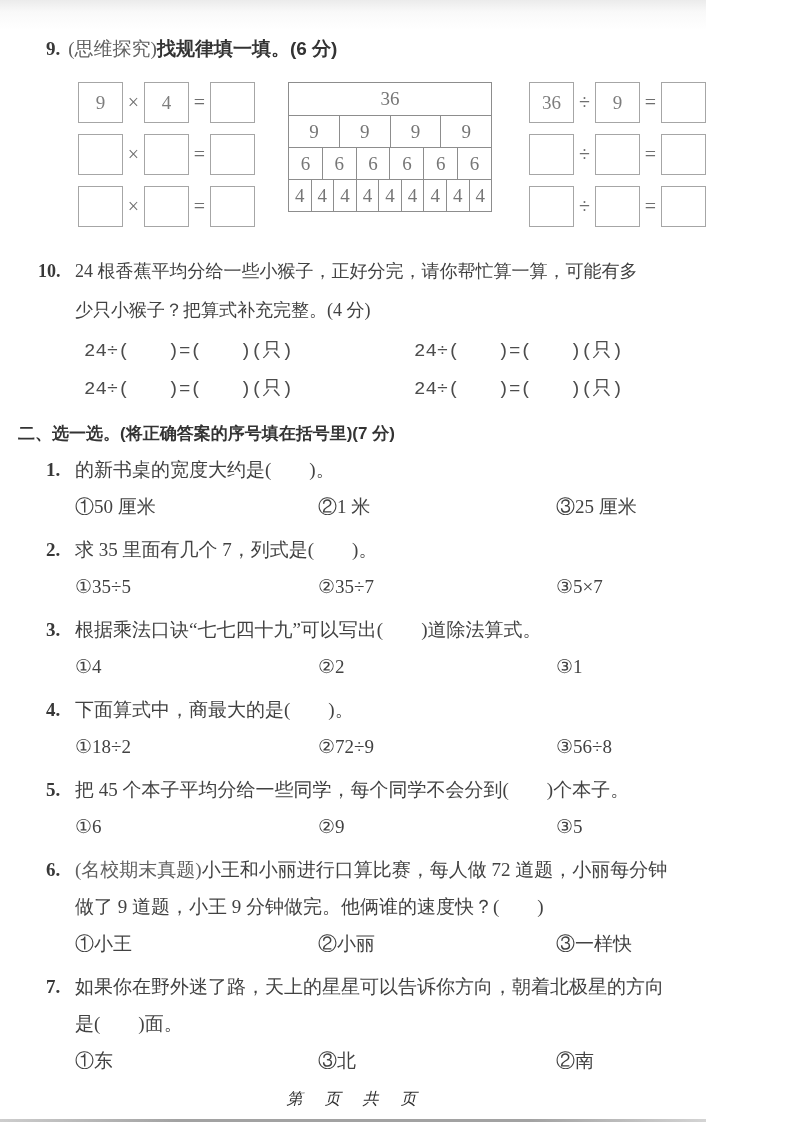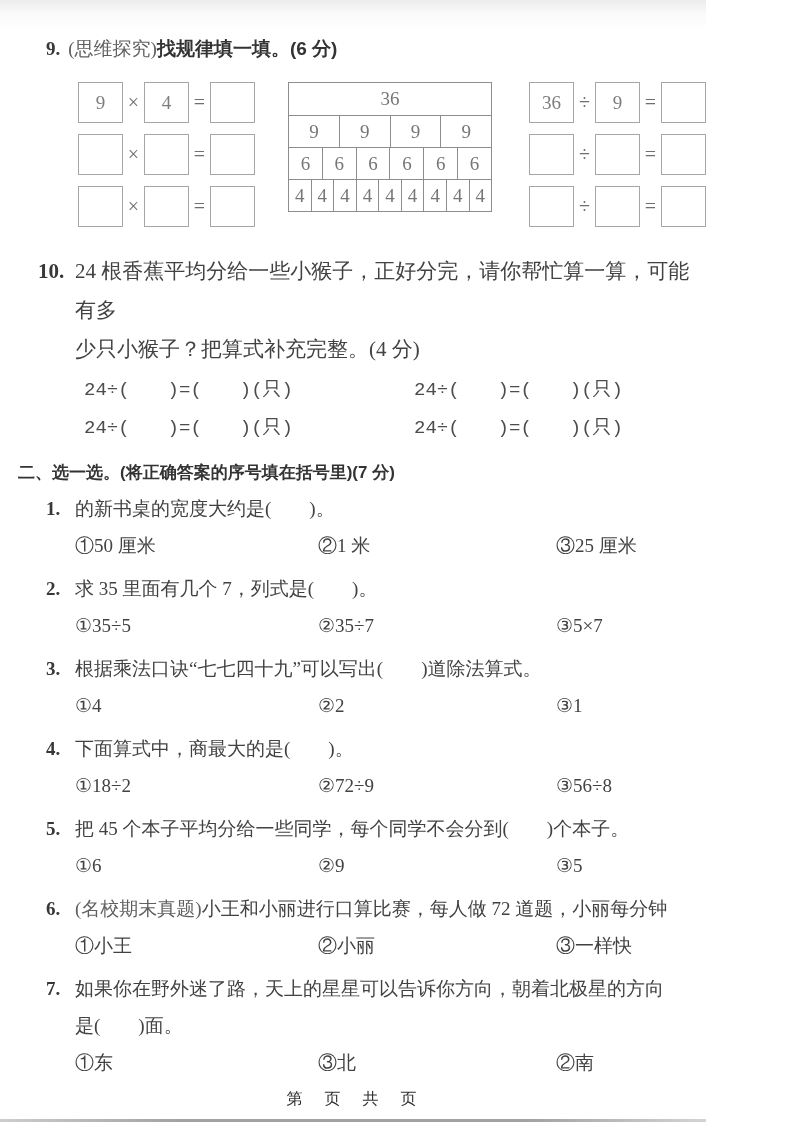--- a/index.html
+++ b/index.html
@@ -31,21 +31,21 @@
   .prow { display:flex; height:32px; border-top:1.5px solid #8d8d8d; }
   .prow:first-child { border-top:none; }
   .pcell {
     flex:1; display:flex; align-items:center; justify-content:center;
     border-left:1.5px solid #8d8d8d; font-size:19px; color:#767676;
   }
   .pcell:first-child { border-left:none; }
   .div-col { margin-left:37px; }
 
   
-  .q10 { position:relative; margin:25px 0 0 38px; padding-left:37px; font-size:21px; line-height:39px; color:#424242;font-family:Liberation Serif, serif; }
+  .q10 { position:relative; margin:25px 0 0 38px; padding-left:37px; font-size:18px; line-height:39px; color:#424242;font-family:Liberation Serif, serif; }
   .q10 .q-num { position:absolute; left:0; top:0; }
   .q10-eqs {
     display:grid; grid-template-columns:330px 330px;
     margin:2px 0 0 84px; font-size:19px; line-height:38px; color:#4c4c4c;font-family:Liberation Mono, monospace;
   }
 
   
   .sec-header { margin:14px 0 0 18px; font-size:17px; }
   .sec-header .sec-sub { font-weight:700; }
 
@@ -53,20 +53,21 @@
   .q { position:relative; margin:6px 0 0 46px; padding-left:29px; font-size:19px; line-height:37px; color:#424242; }
   .q .q-num { position:absolute; left:0; top:0; }
   .opts { display:grid; grid-template-columns:243px 238px 1fr; }
   .opt { color:#424242; }
 
   
   .footer {
     position:absolute; left:0; right:0; bottom:12px;
     text-align:center; font-size:16px; letter-spacing:3px; color:#2f2f2f;
     font-family:"Liberation Sans", sans-serif;
+    font-style:italic;
   }
   .bottom-edge {
     position:absolute; left:0; right:0; bottom:0; height:3px;
     background:linear-gradient(90deg,#cdcdcd,#a2a2a2 25%,#a2a2a2 75%,#d4d4d4);
   }
 </style>
 </head>
 <body>
 
 <div class="page">
@@ -219,20 +220,21 @@
     <div class="opts">
       <span class="opt">①6</span>
       <span class="opt">②9</span>
       <span class="opt">③5</span>
     </div>
   </div>
 
   <div class="q">
     <span class="q-num">6.</span>
     <div><span class="tag">(名校期末真题)</span><span>小王和小丽进行口算比赛，每人做 72 道题，小丽每分钟</span></div>
+    <div>做了 9 道题，小王 9 分钟做完。他俩谁的速度快？(　　)</div>
     <div class="opts">
       <span class="opt">①小王</span>
       <span class="opt">②小丽</span>
       <span class="opt">③一样快</span>
     </div>
   </div>
 
   <div class="q">
     <span class="q-num">7.</span>
     <div>如果你在野外迷了路，天上的星星可以告诉你方向，朝着北极星的方向</div>

